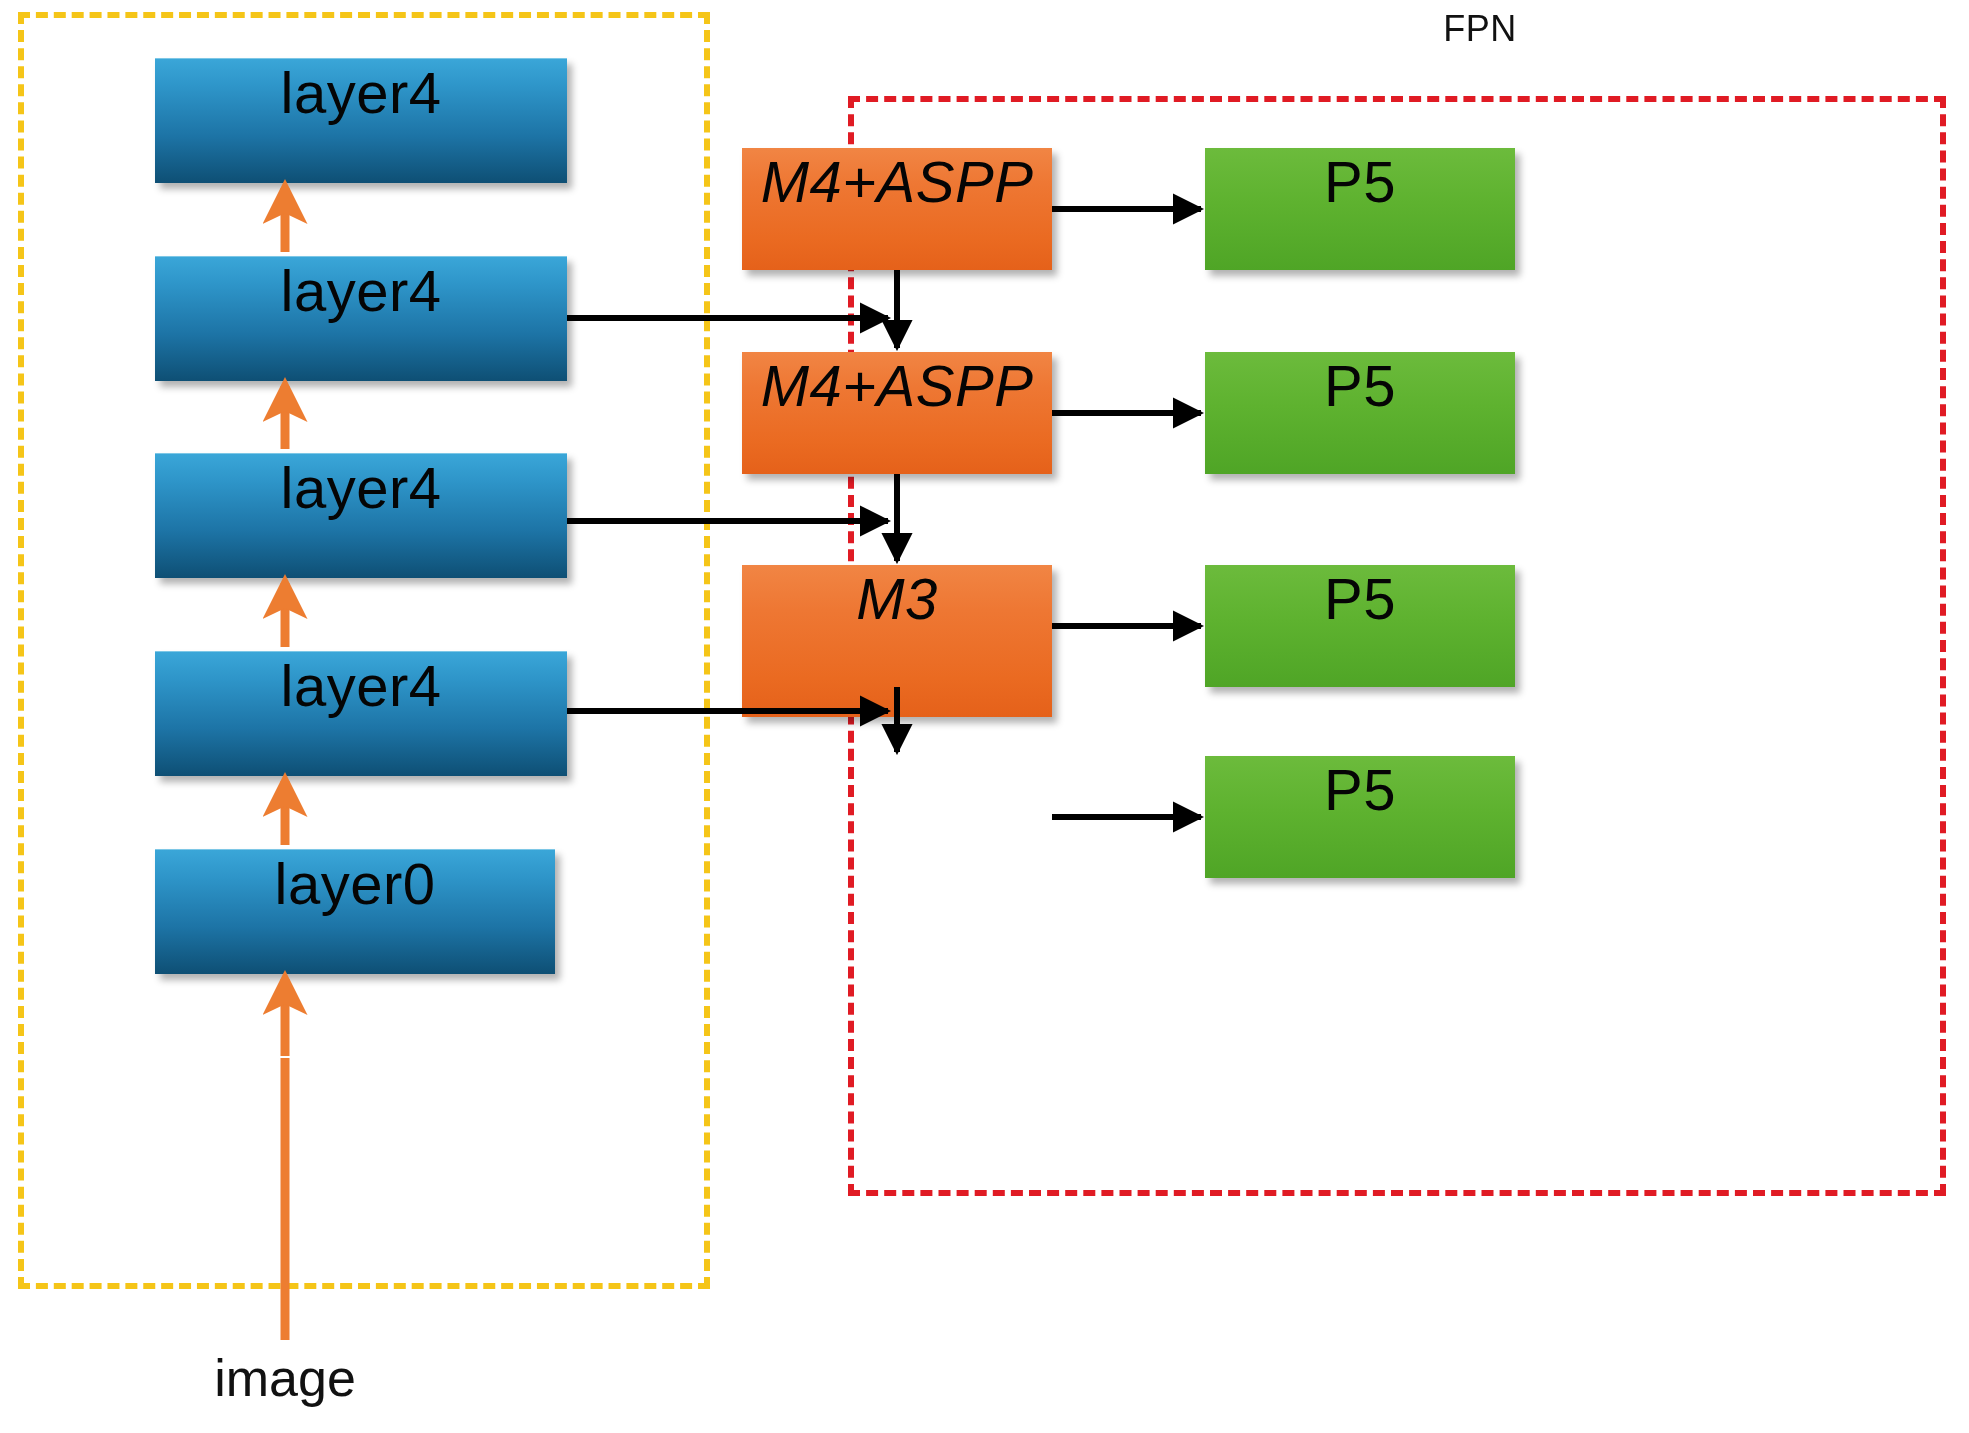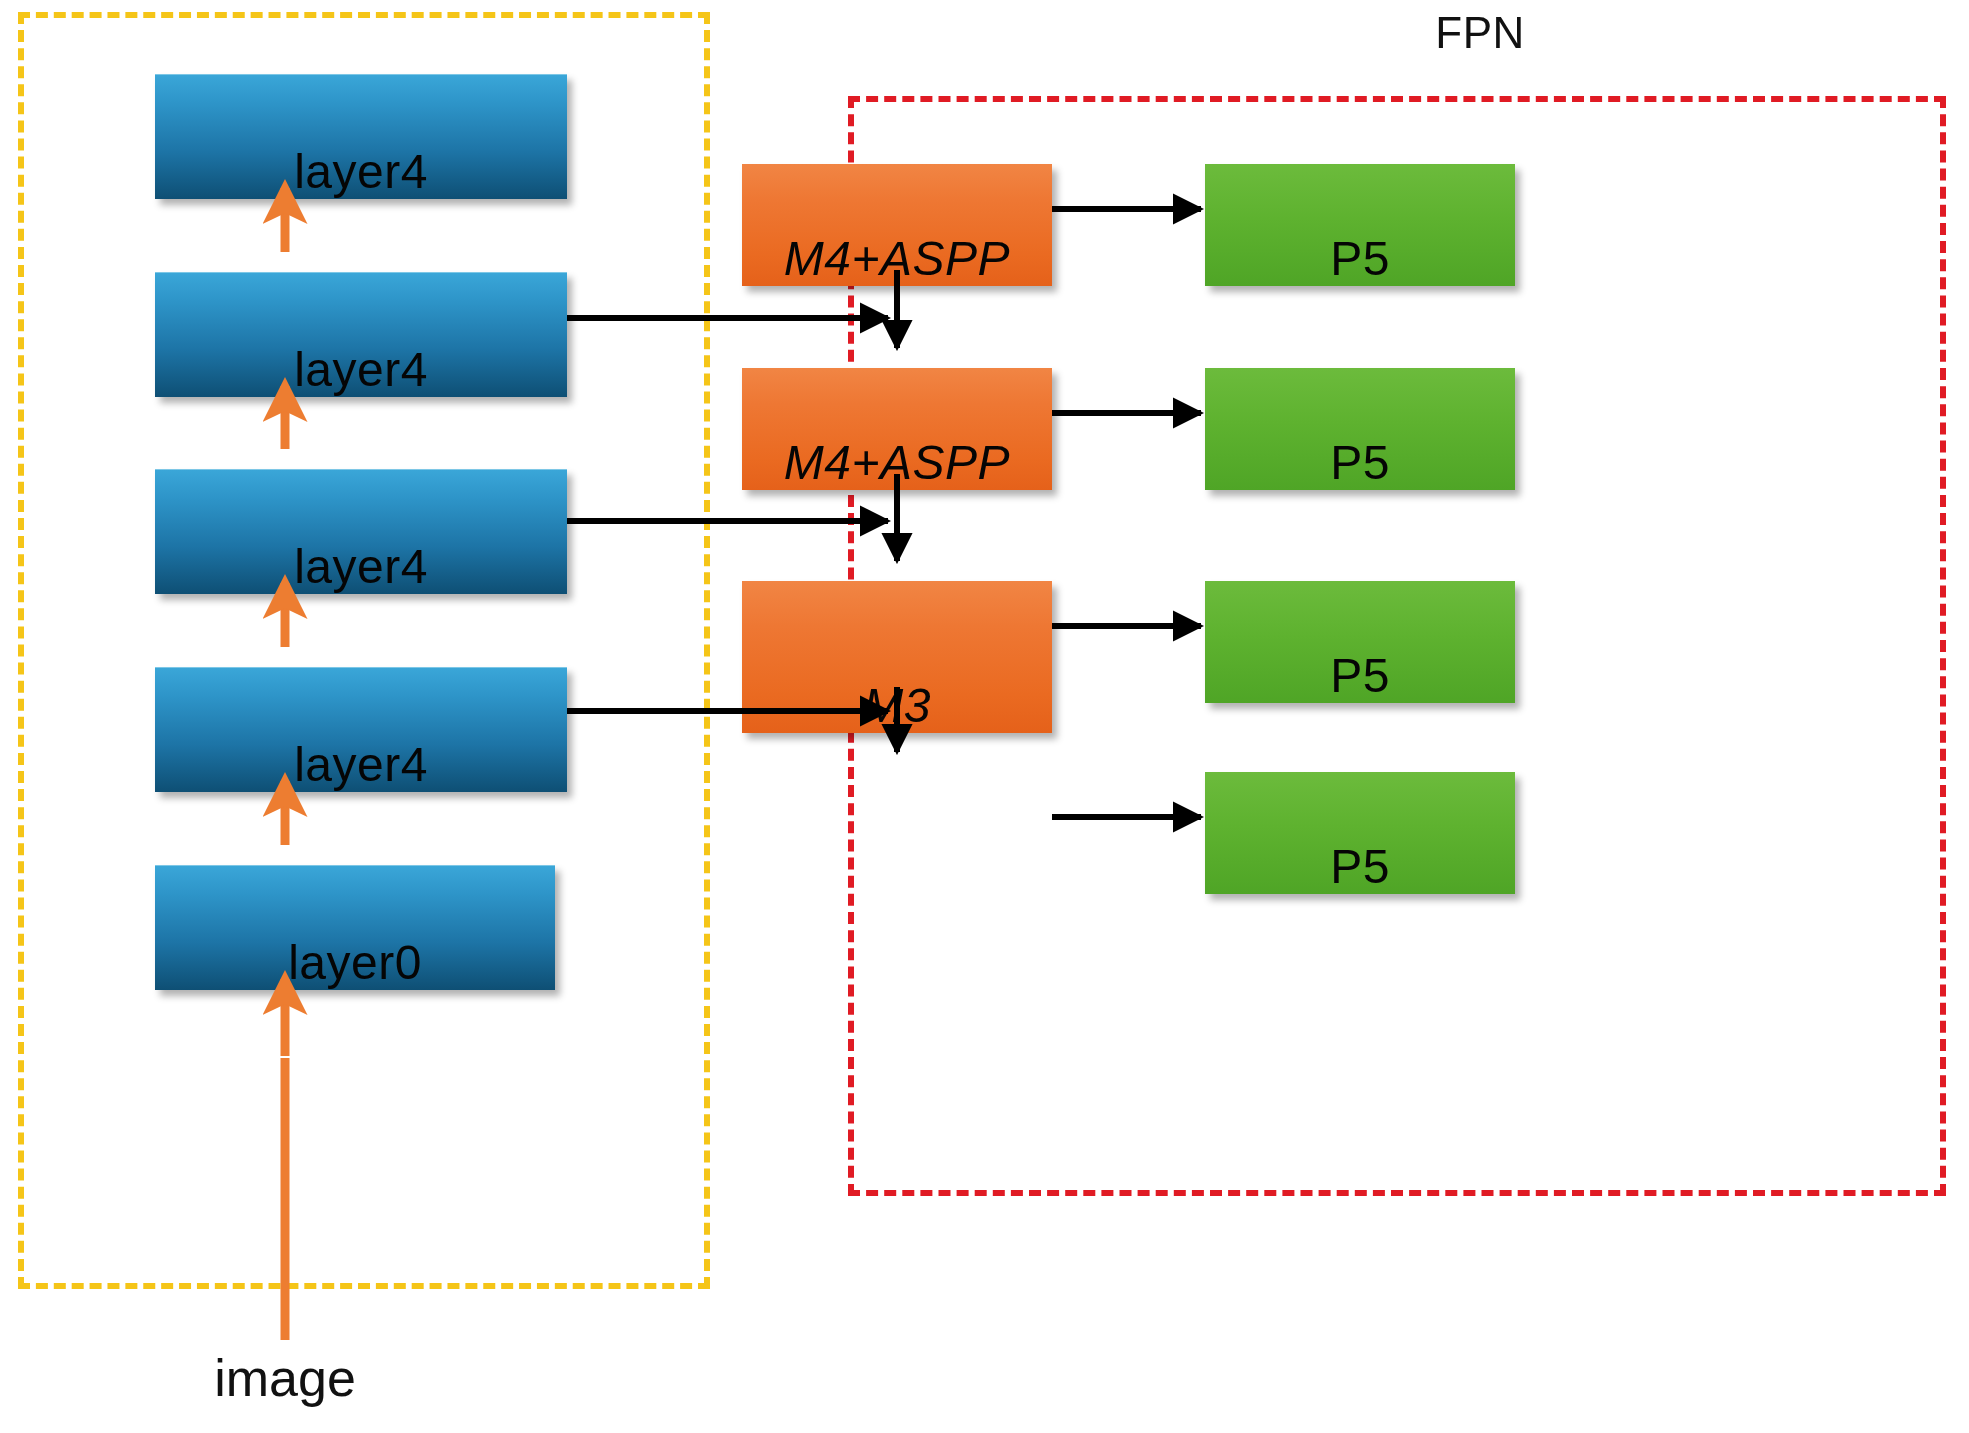--- a/index.html
+++ b/index.html
@@ -38,39 +38,38 @@
     height: 1100px;
     border: 6px dashed #e01b24;
   }
 
   .fpn-title {
     position: absolute;
     left: 1290px;
     top: 8px;
     width: 380px;
     text-align: center;
-    font-size: 44px;
+    font-size: 36px;
     color: #111111;
     letter-spacing: 0.5px;
     white-space: nowrap;
   }
 
   
   .node {
     position: absolute;
     box-sizing: border-box;
     display: flex;
-    align-items: flex-end;
+    align-items: flex-start;
     justify-content: center;
-    font-size: 48px;
+    font-size: 58px;
     color: #050505;
     letter-spacing: 0.5px;
     white-space: nowrap;
     box-shadow: 5px 6px 7px rgba(0,0,0,0.30);
-    margin-top: 16px;
   }
   .node.blue {
     background: linear-gradient(to bottom, #3aa6d8 0%, #2e95c9 22%, #1d74a6 62%, #0e4f74 100%);
     border-top: 1px solid #7dc7e6;
   }
   .node.orange {
     background: linear-gradient(to bottom, #f18544 0%, #ee7733 30%, #ea6a21 75%, #e5611a 100%);
     font-style: italic;
   }
   .node.green {

